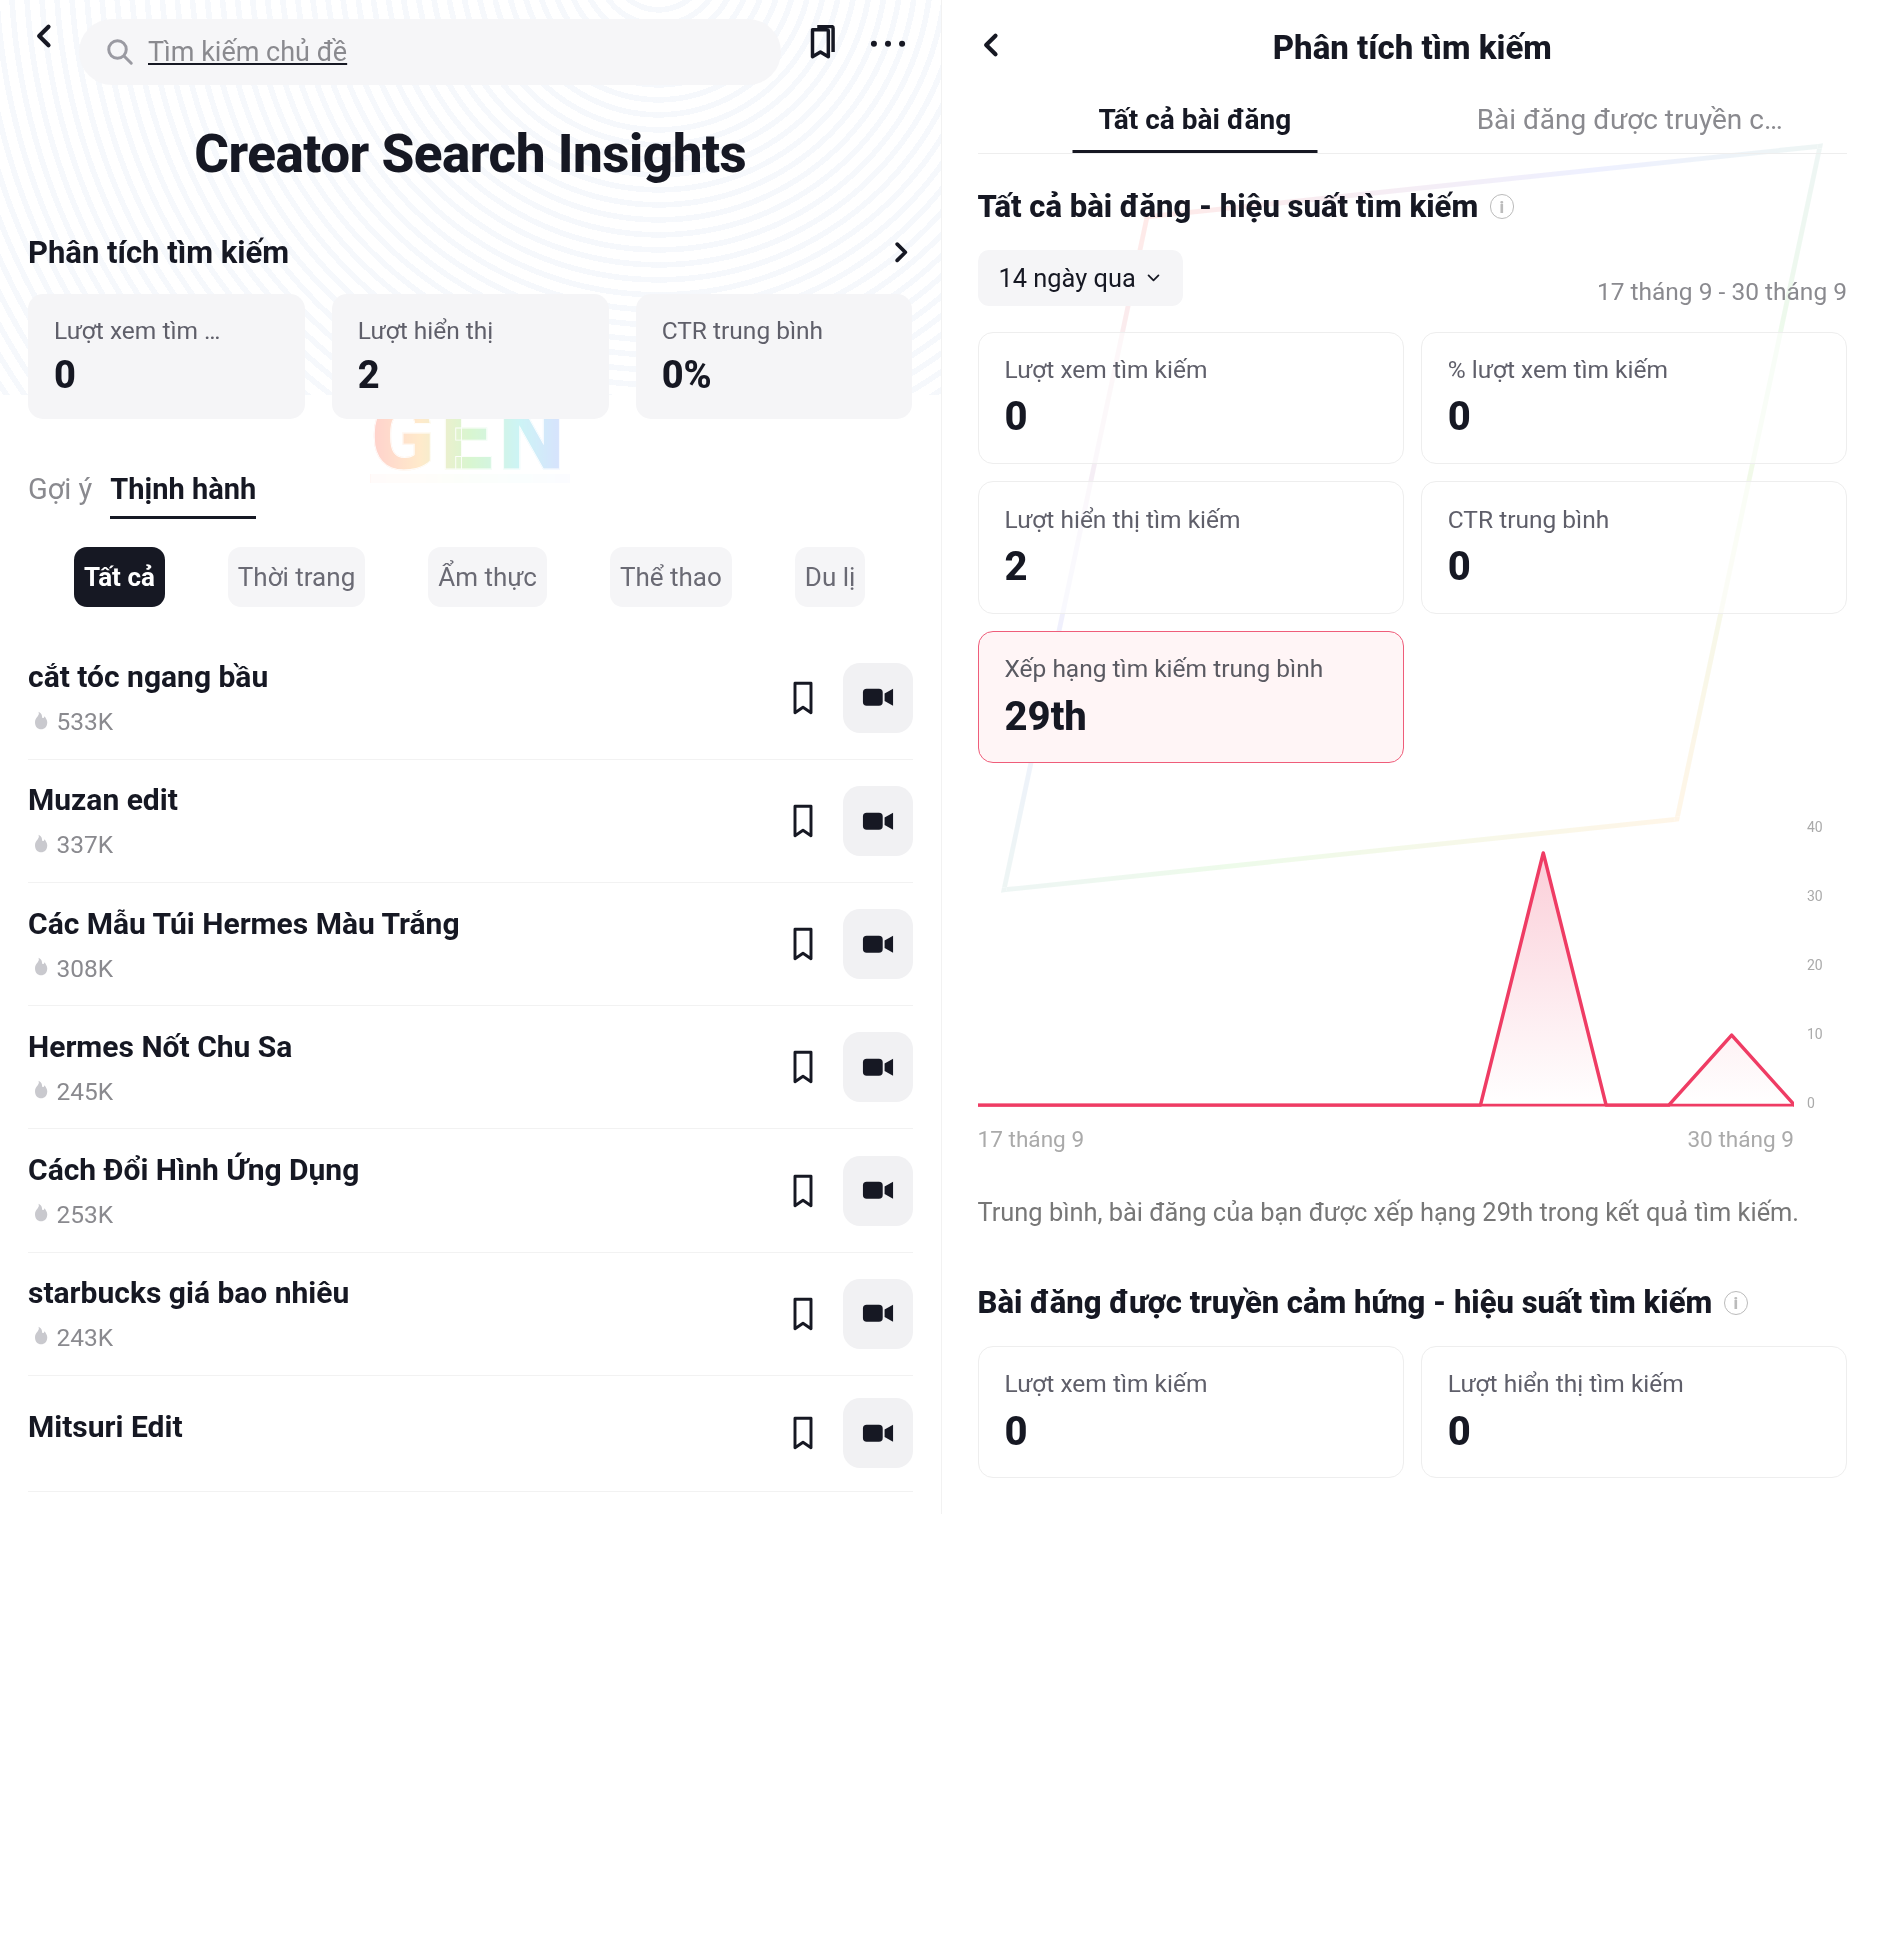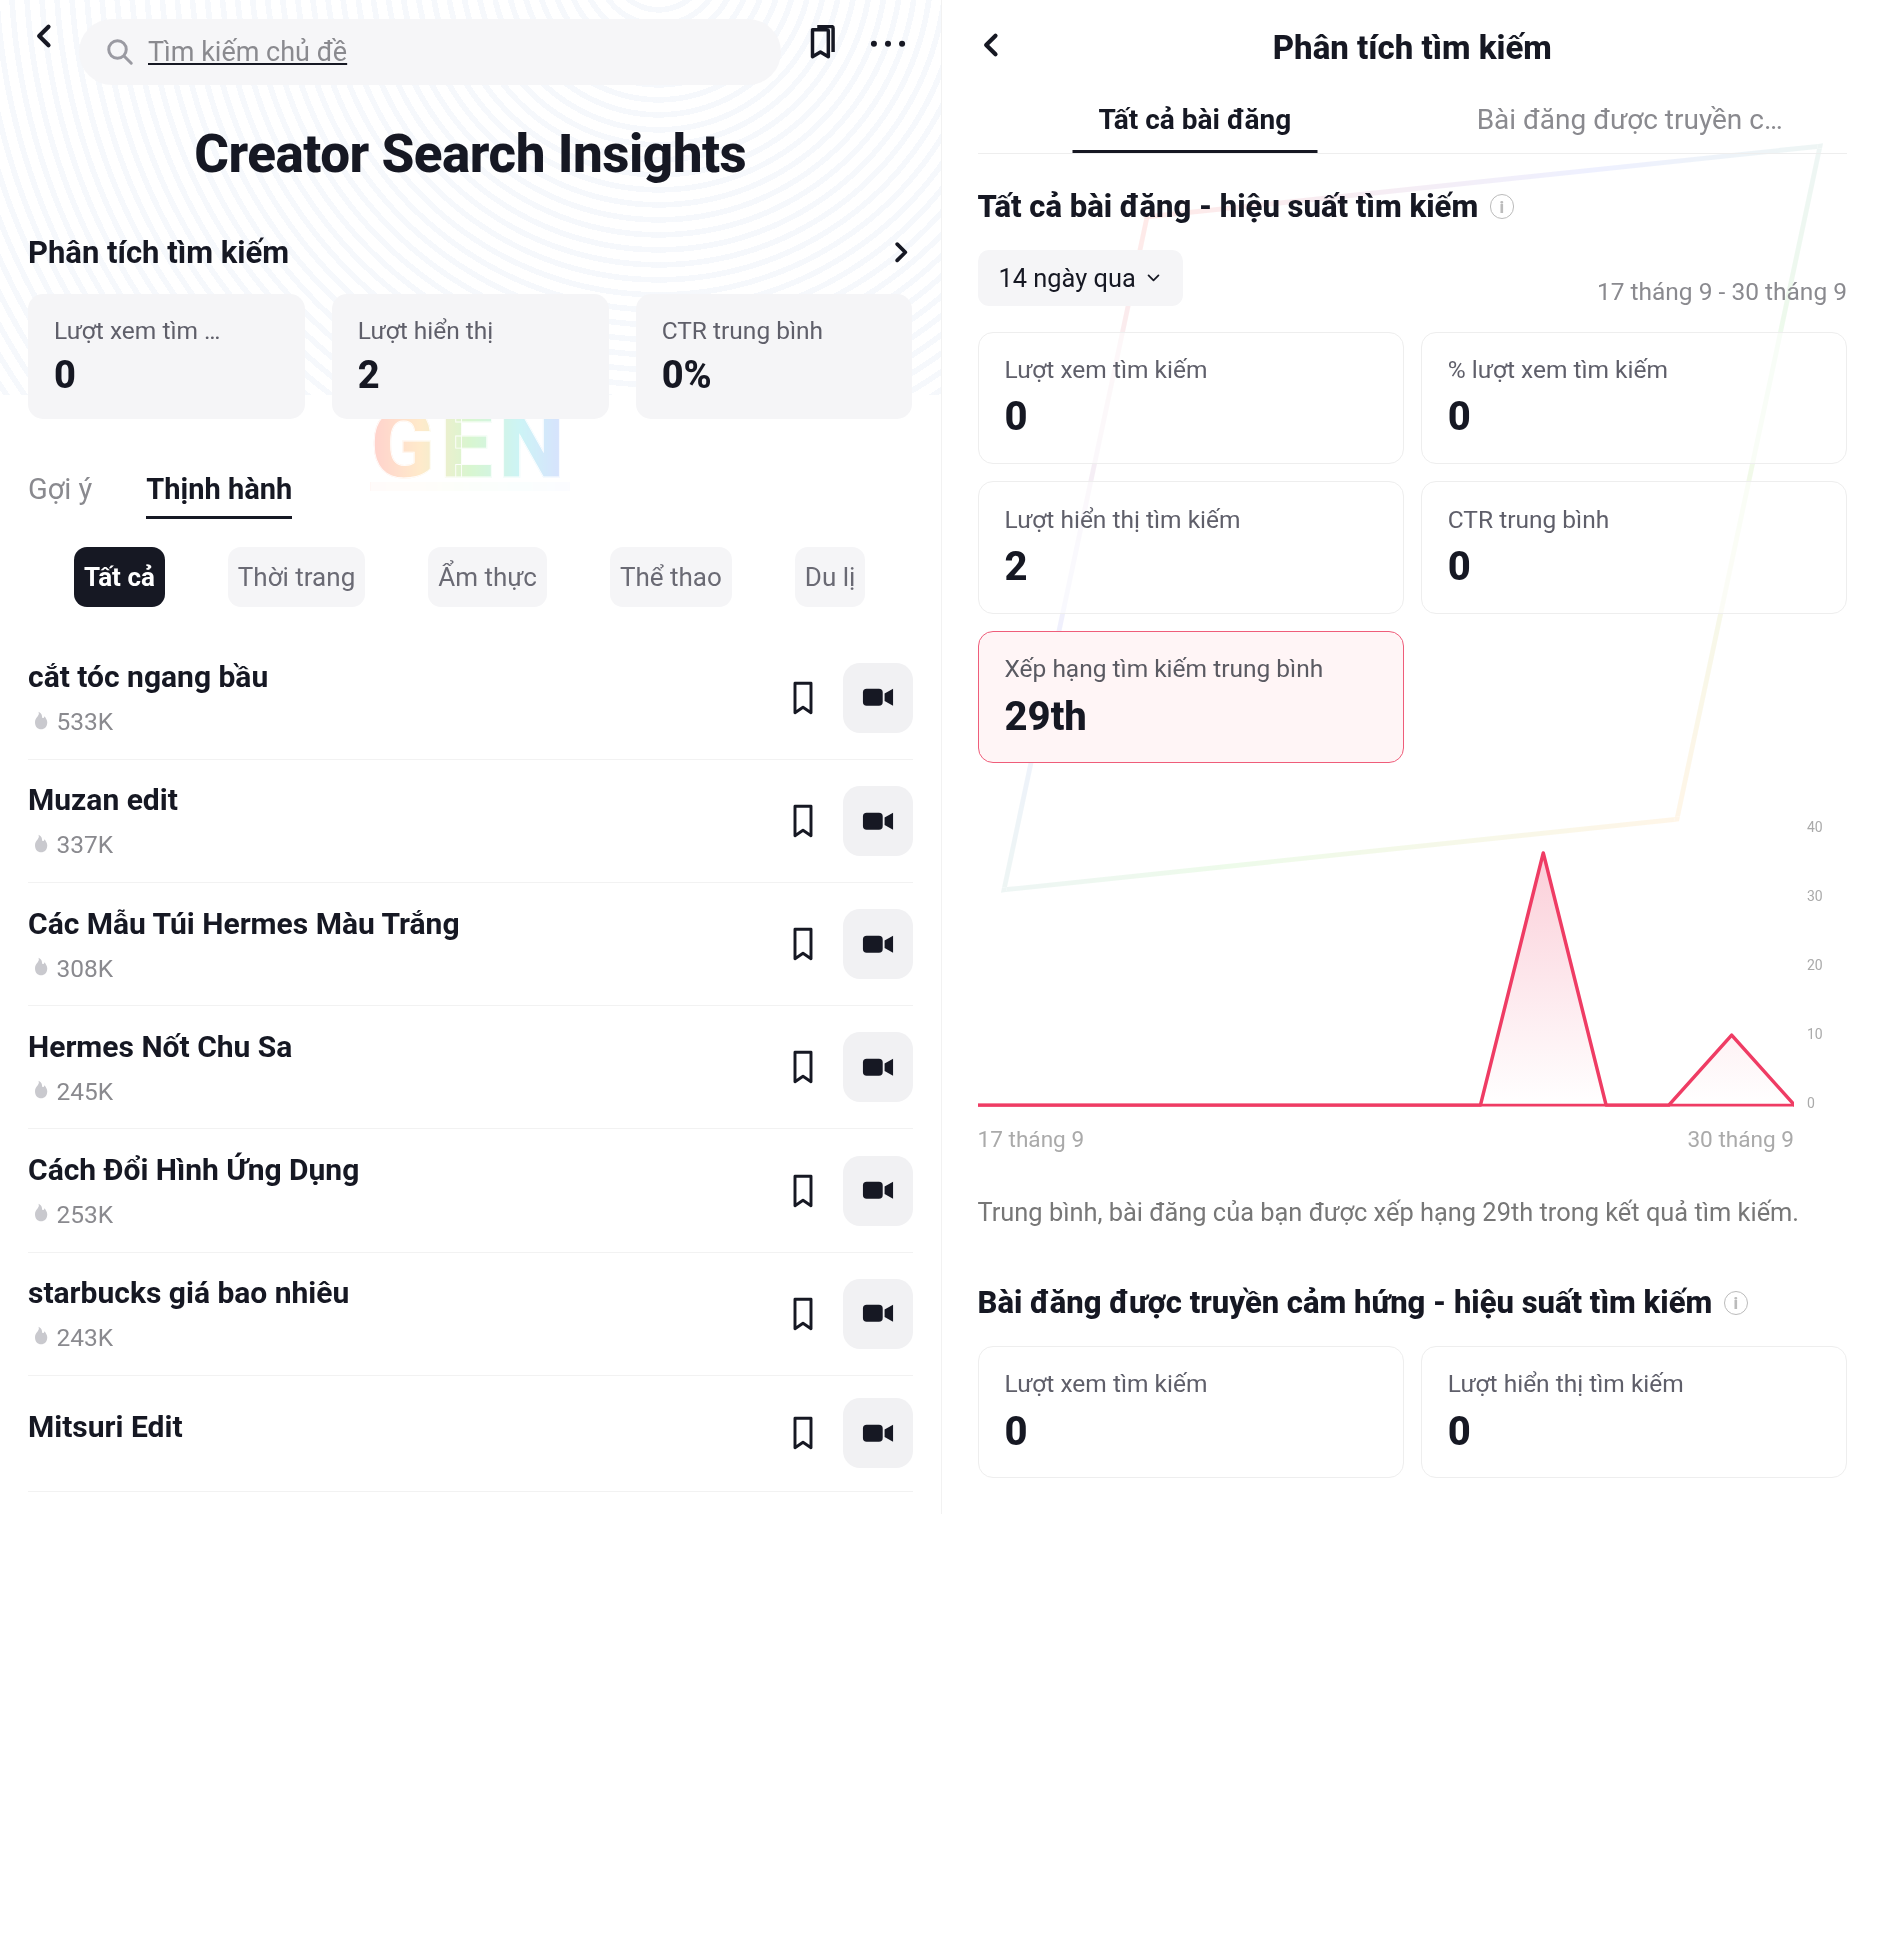--- a/index.html
+++ b/index.html
@@ -65,29 +65,29 @@
   .section-row h2 { font-size: 31px; font-weight: 700; }
 
   .stats-row { display:flex; gap:27px; margin-bottom: 53px; }
   .stat-card {
     flex:1; background:#f5f5f7; border-radius:15px; padding:22.6px 26px;
   }
   .stat-label { color:#5f5f6a; font-size:24.5px; margin-bottom:7.5px; white-space:nowrap; overflow:hidden; text-overflow:ellipsis;}
   .stat-value { font-size:38px; font-weight:800; }
 
   .watermark {
-    position:absolute; top:390px; left:50%; transform:translateX(-50%);
+    position:absolute; top:382px; left:50%; transform:translateX(-50%);
     font-size:94px; font-weight:900; letter-spacing:5.6px;
     background: linear-gradient(90deg,#ff5c4d 0%,#ffb648 25%,#76e05a 50%,#4dd8e0 75%,#7b8cff 100%);
     -webkit-background-clip:text; background-clip:text; color:transparent;
     -webkit-text-stroke: 0.9px rgba(255,255,255,0.9);
     opacity:0.28; z-index:0; pointer-events:none;text-decoration:underline;
   }
 
-  .tabs { display:flex; gap:54px; font-size:29px; margin-bottom:28px;}
+  .tabs { display:flex; gap:18px; font-size:29px; margin-bottom:28px;}
   .tab { color:#8a8a8f; padding-bottom:9.4px; cursor:pointer;}
   .tab.active { color:#161823; font-weight:700; border-bottom:3.8px solid #161823; }
 
   .chips { display:flex; gap:17px; margin-bottom:30px; overflow:hidden; }
   .chip {
     background:#f5f5f7; color:#6a6a74; font-size:26px;
     padding:15px 10px; border-radius:13px; white-space:nowrap; cursor:pointer;margin-left:46px;
   }
   .chip.active { background:#161823; color:#fff; font-weight:700;}
 

